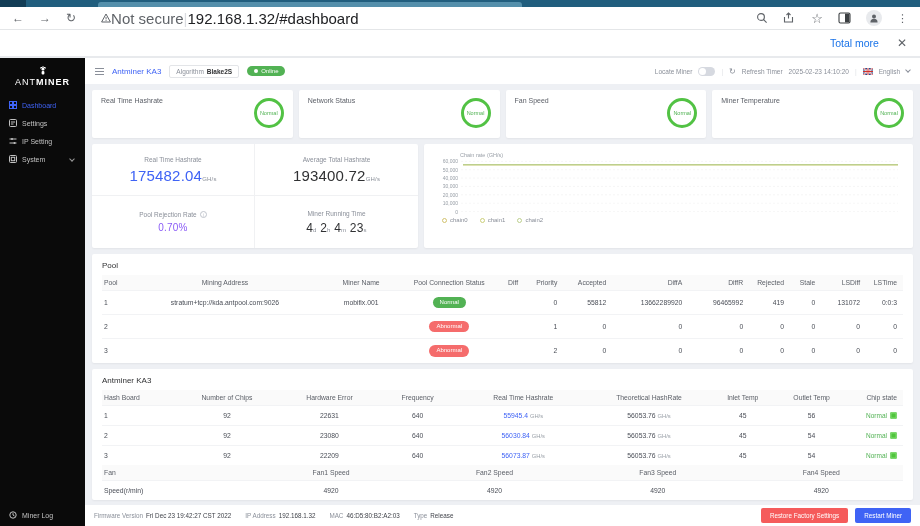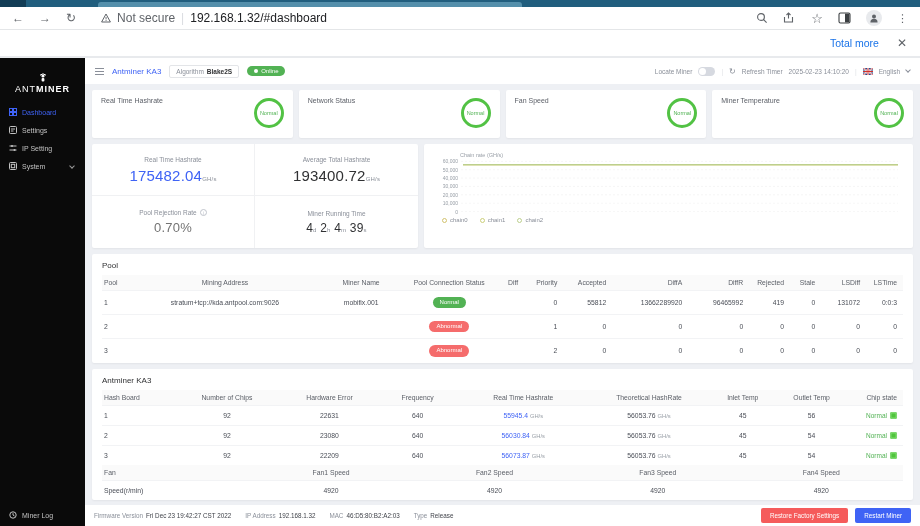--- a/index.html
+++ b/index.html
@@ -5,35 +5,35 @@
 *{margin:0;padding:0;box-sizing:border-box}
 html,body{width:920px;height:526px;overflow:hidden}
 body{font-family:"Liberation Sans",sans-serif;background:#fff;position:relative;font-size:7px;color:#333}
 
 
 .tabstrip{height:7px;background:#215e7e;position:relative}
 .tabstrip .tab{position:absolute;left:98px;top:2px;width:424px;height:5px;background:#548fab;border-radius:3px 3px 0 0}
 .tabstrip .corner{position:absolute;left:0;top:0;width:26px;height:7px;background:#123c55}
 .toolbar{height:23px;display:flex;align-items:center;padding:0 12px;background:#fff;border-bottom:1px solid #e4e6e8}
 .navic{color:#5f6368;font-size:12px;line-height:1;margin-right:15px}
-.addr{display:flex;align-items:center;gap:6px;font-size:12px;color:#5f6368;margin-left:10px}
+.addr{display:flex;align-items:center;gap:0;font-size:15px;color:#5f6368;margin-left:10px}
 .addr .sep{color:#dadce0}
 .addr .url{color:#202124}
 .toolicons{margin-left:auto;display:flex;align-items:center;gap:15px}
 .toolicons svg{display:block}
 .avatar-wrap{width:16px;height:16px;border-radius:50%;background:#e8eaed;display:flex;align-items:center;justify-content:center}
 .dots{color:#5f6368;font-size:11px}
 .notice{height:28px;display:flex;align-items:center;padding:0 13px;background:#fff;border-bottom:2px solid #e8eaed;font-size:10.5px;color:#3c4043}
 .notice .learn{margin-left:auto;color:#1a73e8;font-size:10.5px}
 .notice .x{margin-left:18px;color:#5f6368;font-size:12px;line-height:1}
 
 
 .app{position:absolute;top:58px;left:0;right:0;bottom:0;display:flex}
 .sidebar{width:85px;background:#0a0a0a;flex-shrink:0;position:relative}
-.brand{padding:15px 0 9px;text-align:center;color:#fff}
+.brand{padding:8px 0 9px;text-align:center;color:#fff}
 .brand .pick{margin:0 auto 1px}
 .wordmark{font-size:9px;letter-spacing:1px;color:#fff}
 .wordmark b{font-weight:bold}
 .side-item{display:flex;align-items:center;gap:5px;padding:5px 9px;font-size:7px;color:#c2c2c2;cursor:pointer}
 .side-item svg{flex-shrink:0}
 .side-item.active{color:#3f63f5}
 .chev{width:4px;height:4px;border-right:1px solid #9a9a9a;border-bottom:1px solid #9a9a9a;transform:rotate(45deg);margin-left:auto;margin-right:2px}
 .miner-log{position:absolute;left:9px;bottom:7px;display:flex;align-items:center;gap:5px;font-size:7px;color:#c2c2c2}
 
 .content{flex:1;background:#eef0f4;position:relative;overflow:hidden}
@@ -64,21 +64,21 @@
 
 .row2{display:flex;gap:6px;margin:6px 7px 0;height:104px}
 .stats{width:326px;background:#fff;border-radius:2px;box-shadow:0 1px 2px rgba(0,0,0,.05);display:grid;grid-template-columns:1fr 1fr;grid-template-rows:1fr 1fr}
 .stat{display:flex;flex-direction:column;align-items:center;justify-content:center;gap:4px}
 .stat.b-r{border-right:1px solid #f0f1f3}
 .stat.b-b{border-bottom:1px solid #f0f1f3}
 .stat .lbl{font-size:6.5px;color:#8a8f99;display:flex;align-items:center;gap:3px}
 .info-ic{width:7px;height:7px;border:1px solid #c0c4cc;border-radius:50%;color:#c0c4cc;font-size:5px;display:inline-flex;align-items:center;justify-content:center;font-style:normal}
 .stat .val{font-size:15px;color:#303133;letter-spacing:.2px}
 .stat .val.blue{color:#3f63f5}
-.stat .val.green{color:#737373;font-size:13px}
+.stat .val.green{color:#8b5cf6;font-size:10px}
 .unit{font-size:6px;color:#8a8f99}
 .rt-time .val{font-size:12px}
 .rt-time .unit{font-size:6px}
 
 .chartpanel{flex:1;background:#fff;border-radius:2px;box-shadow:0 1px 2px rgba(0,0,0,.05);padding:6px 10px 2px}
 .chartpanel .ct{font-size:8px;color:#303133}
 .ylab{font-size:5.5px;color:#9aa0a8;margin:2px 0 0 26px}
 svg.chart{width:100%;height:58px;display:block}
 .legend{display:flex;gap:12px;font-size:6px;color:#8a8f99;margin:1px 0 0 8px}
 .legend .li{display:flex;align-items:center;gap:3px}
@@ -293,21 +293,21 @@
               <i class="info-ic">i</i>
             </span>
           <span class="val green">0.70%</span>
         </div>
         <div class="stat rt-time">
           <span class="lbl">Miner Running Time</span>
           <span class="val">
             <span>4</span><span class="unit">d</span>
             <span>2</span><span class="unit">h</span>
             <span>4</span><span class="unit">m</span>
-            <span>39</span><span class="unit">s</span>
+            <span>23</span><span class="unit">s</span>
           </span>
         </div>
       </div>
 
       <div class="chartpanel">
         <div class="ylab">Chain rate (GH/s)</div>
         <svg class="chart" viewBox="0 0 469 52" preserveAspectRatio="none" id="chains-chart">
             <line x1="27" y1="3" x2="464" y2="3" stroke="#ededed" stroke-width="0.5" stroke-dasharray="2,2"></line>
             <text x="24" y="4.8" text-anchor="end" font-size="5" fill="#9aa0a8" font-family="Liberation Sans,sans-serif">60,000</text>
             <line x1="27" y1="10.499999999999998" x2="464" y2="10.499999999999998" stroke="#ededed" stroke-width="0.5" stroke-dasharray="2,2"></line>

